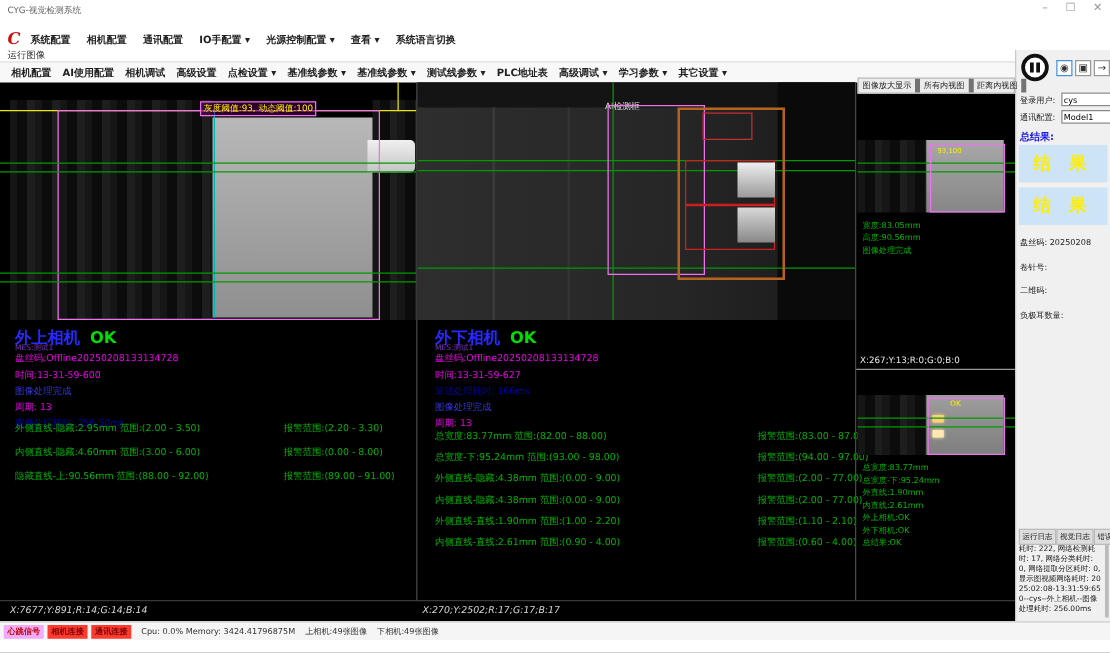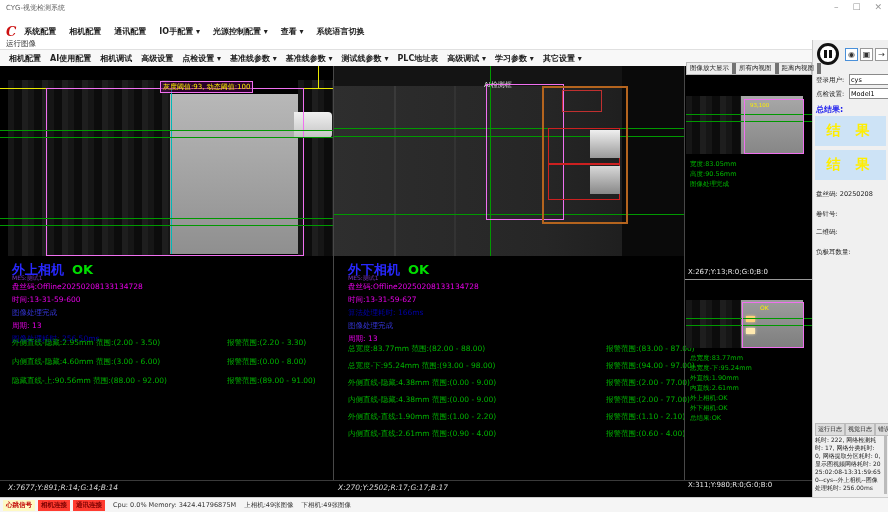--- a/index.html
+++ b/index.html
@@ -223,21 +223,21 @@
             <span class="t">外侧直线-直线:1.90mm 范围:(1.00 - 2.20)</span>
             <span class="a">报警范围:(1.10 - 2.10)</span>
           </div>
           <div class="mrow">
             <span class="t">内侧直线-直线:2.61mm 范围:(0.90 - 4.00)</span>
             <span class="a">报警范围:(0.60 - 4.00)</span>
           </div>
         </div>
     </div>
 
-    <div class="abs" style="left:685px;top:0;width:127px;height:414px;">
+    <div class="abs" style="left:685px;top:16px;width:127px;height:414px;">
 
       <div class="abs" style="left:1px;top:10px;width:126px;height:203px;">
         <div class="abs stripes" style="left:0;top:20px;width:55px;height:58px;"></div>
         <div class="abs" style="left:55px;top:20px;width:62px;height:58px;background:linear-gradient(180deg,#a8a8a8,#868686);"></div>
         <div class="abs greenline" style="left:0;top:38px;width:126px;"></div>
         <div class="abs greenline" style="left:0;top:45px;width:126px;"></div>
         <div class="abs" style="left:58px;top:23px;width:58px;height:53px;border:1px solid #f070f0;"></div>
         <div class="abs" style="left:64px;top:26px;font-size:5.5px;color:#ffee00;">93,100</div>
         <div class="abs" style="left:4px;top:84px;">
 
@@ -287,21 +287,21 @@
     </div>
 
   <div id="side" class="abs">
     <div id="pause-btn"></div>
     <div class="mini-btn" style="left:32px;top:8px;">◉</div>
     <div class="mini-btn" style="left:47px;top:8px;border-color:#999;">▣</div>
     <div class="mini-btn" style="left:62px;top:8px;border-color:#999;">→</div>
 
     <div class="abs side-label" style="left:3px;top:36px;">登录用户:</div>
     <input class="side-input" style="left: 36px; top: 34px;" value="cys">
-    <div class="abs side-label" style="left:3px;top:50px;">点检设置:</div>
+    <div class="abs side-label" style="left:3px;top:50px;">通讯配置:</div>
     <input class="side-input" style="left: 36px; top: 48px;" value="Model1">
 
     <div class="abs" style="left:3px;top:64px;font-size:8px;font-weight:bold;color:#1a1aee;text-align:right;">总结果:</div>
     <div class="result-box" style="top:76px;">结 果</div>
     <div class="result-box" style="top:110px;">结 果</div>
 
     <div class="abs side-label" style="left:3px;top:150px;">盘丝码: 20250208</div>
     <div class="abs side-label" style="left:3px;top:170px;">卷针号:</div>
     <div class="abs side-label" style="left:3px;top:188px;">二维码:</div>
     <div class="abs side-label" style="left:3px;top:208px;">负极耳数量:</div>
@@ -312,21 +312,21 @@
         <div class="log-tab">视觉日志</div>
         <div class="log-tab">错误日志</div>
       </div>
     <div id="log-text">耗时: 222, 网络检测耗时: 17, 网络分类耗时: 0, 网络提取分区耗时: 0, 显示图视频网络耗时: 2025:02:08-13:31:59:650--cys--外上相机--图像处理耗时: 256.00ms</div>
     <div id="log-scroll"></div>
   </div>
 
   <div id="statusbar" class="abs">
     <div style="display:flex;">
 
-    <div class="badge" style="background: #fef9c3; color: rgb(192, 0, 0);">心跳信号</div>
+    <div class="badge" style="background: #f0abfc; color: rgb(192, 0, 0);">心跳信号</div>
         <div class="badge" style="background: rgb(255, 59, 48); color: rgb(122, 0, 0);">相机连接</div>
         <div class="badge" style="background: rgb(255, 59, 48); color: rgb(122, 0, 0);">通讯连接</div>
       </div>
     <div class="status-text">Cpu: 0.0% Memory: 3424.41796875M</div>
     <div class="status-text">上相机:49张图像</div>
     <div class="status-text">下相机:49张图像</div>
   </div>
 
 </div>
 

